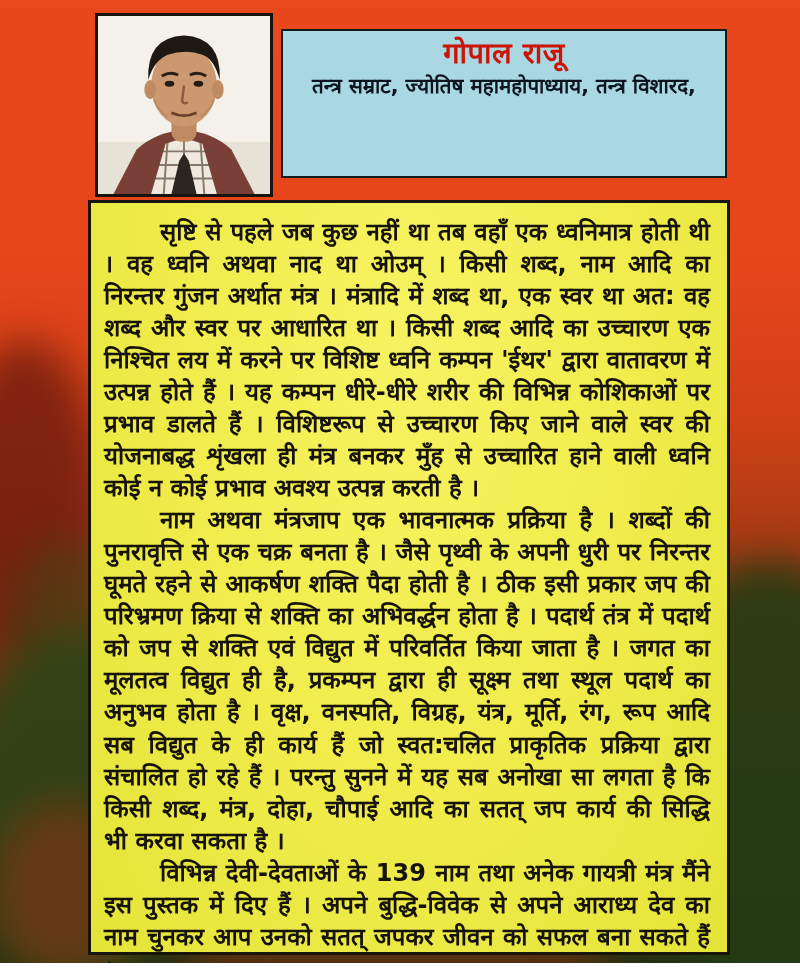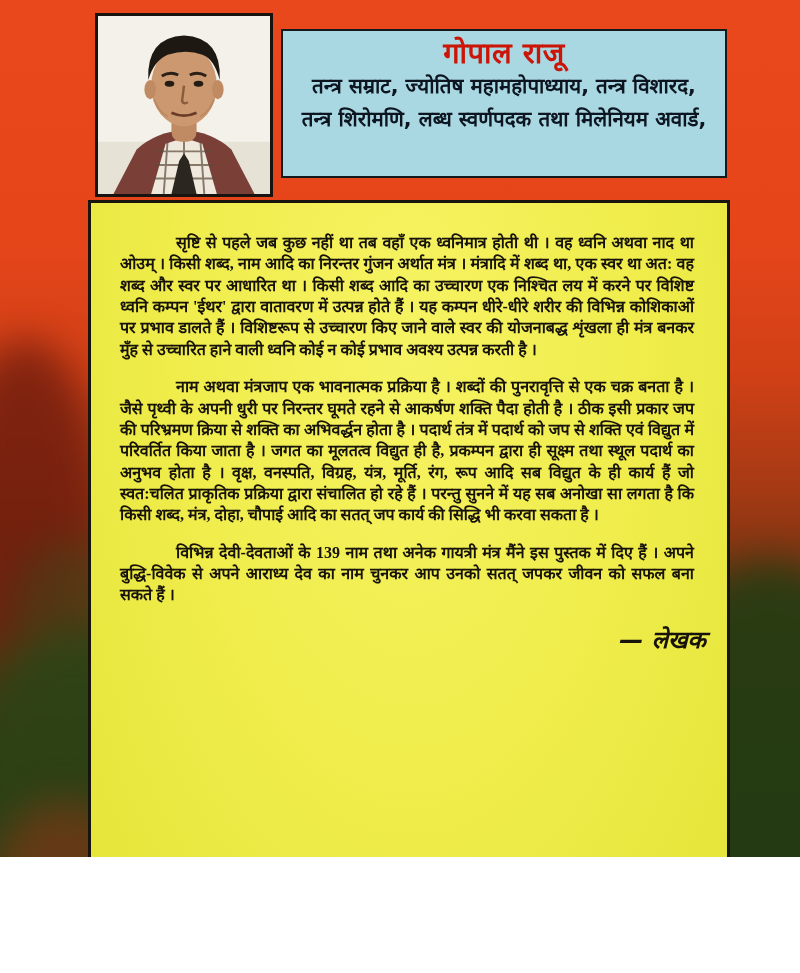--- a/index.html
+++ b/index.html
@@ -1,21 +1,21 @@
 <!DOCTYPE html>
 <html><head>
 <meta charset="utf-8">
 <style>
   html, body { margin: 0; padding: 0; }
   body { font-family: "DejaVu Sans", sans-serif; }
 
   .cover {
     position: relative;
     width: 800px;
-    height: 857px;
+    height: 963px;
     overflow: hidden;
     background: #14b8a6;
   }
 
   
   .bg-base {
     position: absolute; inset: 0;
     background: linear-gradient(180deg,
       #e8481b 0%, #e6451a 28%, #d04016 44%,
       #a83a14 56%, #7c3412 67%, #533511 78%,
@@ -66,28 +66,27 @@
   
   .text-box {
     position: absolute; left: 88px; top: 200px;
     width: 642px; height: 755px;
     border: 3px solid #17150d;
     background: radial-gradient(ellipse at 50% 18%, #f6f363 0%, #efec4a 55%, #e3e438 100%);
     box-sizing: border-box;
     padding: 13px 17px 8px 13px;
   }
   .text-box p {
-    margin: 16px;
+    margin: 0;
     color: #17130a;
-    font-size: 16px;
+    font-size: 24px;
     font-weight: bold;
     line-height: 1.335;
     text-align: justify;
     text-indent: 56px;
-    font-family: Liberation Serif, serif;
   }
   .signature {
     margin: 6px 4px 0 0;
     color: #17130a;
     font-size: 24px;
     font-weight: bold;
     font-style: italic;
     text-align: right;
   }
 </style>
@@ -144,21 +143,20 @@
       <path d="M76 100 Q89 106 102 100" stroke="#6b3c28" stroke-width="3" fill="none"></path>
 
       <path d="M58 86 Q62 98 72 104" stroke="#b07e58" stroke-width="2" fill="none" opacity=".6"></path>
       <path d="M120 86 Q116 98 106 104" stroke="#b07e58" stroke-width="2" fill="none" opacity=".6"></path>
     </svg>
   </div>
 
   <div class="info-box">
     <div class="author-name">गोपाल राजू</div>
     <div class="author-title">तन्त्र सम्राट, ज्योतिष महामहोपाध्याय, तन्त्र विशारद,</div>
-    <div class="author-title">तन्त्र शिरोमणि, लब्ध स्वर्णपदक तथा मिलेनियम अवार्ड,</div>
   </div>
 
   <div class="text-box">
     <p>सृष्टि से पहले जब कुछ नहीं था तब वहाँ एक ध्वनिमात्र होती थी । वह ध्वनि अथवा नाद था ओउम् । किसी शब्द, नाम आदि का निरन्तर गुंजन अर्थात मंत्र । मंत्रादि में शब्द था, एक स्वर था अत: वह शब्द और स्वर पर आधारित था । किसी शब्द आदि का उच्चारण एक निश्चित लय में करने पर विशिष्ट ध्वनि कम्पन 'ईथर' द्वारा वातावरण में उत्पन्न होते हैं । यह कम्पन धीरे-धीरे शरीर की विभिन्न कोशिकाओं पर प्रभाव डालते हैं । विशिष्टरूप से उच्चारण किए जाने वाले स्वर की योजनाबद्ध शृंखला ही मंत्र बनकर मुँह से उच्चारित हाने वाली ध्वनि कोई न कोई प्रभाव अवश्य उत्पन्न करती है ।</p>
     <p>नाम अथवा मंत्रजाप एक भावनात्मक प्रक्रिया है । शब्दों की पुनरावृत्ति से एक चक्र बनता है । जैसे पृथ्वी के अपनी धुरी पर निरन्तर घूमते रहने से आकर्षण शक्ति पैदा होती है । ठीक इसी प्रकार जप की परिभ्रमण क्रिया से शक्ति का अभिवर्द्धन होता है । पदार्थ तंत्र में पदार्थ को जप से शक्ति एवं विद्युत में परिवर्तित किया जाता है । जगत का मूलतत्व विद्युत ही है, प्रकम्पन द्वारा ही सूक्ष्म तथा स्थूल पदार्थ का अनुभव होता है । वृक्ष, वनस्पति, विग्रह, यंत्र, मूर्ति, रंग, रूप आदि सब विद्युत के ही कार्य हैं जो स्वत:चलित प्राकृतिक प्रक्रिया द्वारा संचालित हो रहे हैं । परन्तु सुनने में यह सब अनोखा सा लगता है कि किसी शब्द, मंत्र, दोहा, चौपाई आदि का सतत् जप कार्य की सिद्धि भी करवा सकता है ।</p>
     <p>विभिन्न देवी-देवताओं के 139 नाम तथा अनेक गायत्री मंत्र मैंने इस पुस्तक में दिए हैं । अपने बुद्धि-विवेक से अपने आराध्य देव का नाम चुनकर आप उनको सतत् जपकर जीवन को सफल बना सकते हैं ।</p>
     <div class="signature">— लेखक</div>
   </div>
 
 </div>

